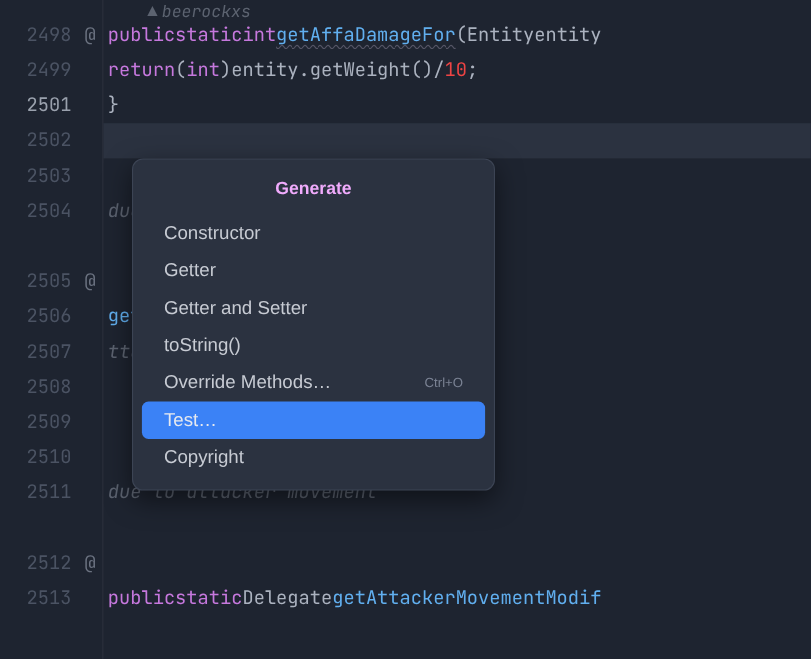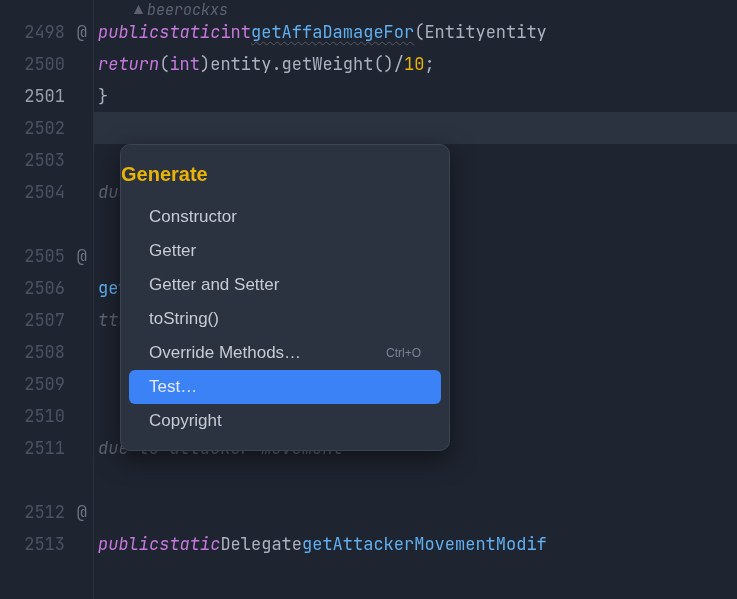--- a/index.html
+++ b/index.html
@@ -63,49 +63,50 @@
     padding-left: 4px;
   }
   .annotation {
     color: #5c6370;
     font-style: italic;
     font-size: 15px;
   }
   .annotation .icon-user {
     margin-right: 4px;
   }
-  .kw { color: #c678dd; font-style: italic; }
+  .kw { color: #c678dd; }
   .type { color: #c678dd; }
   .method { color: #61afef; }
   .method-underline { color:#61afef; text-decoration: underline wavy #556; text-decoration-thickness:1px; text-underline-offset:3px;}
   .ident { color: #abb2bf; }
   .paren { color: #abb2bf; }
-  .num { color: #eab308; }
+  .num { color: #ef4444; }
   .op { color: #abb2bf; }
   .brace { color: #abb2bf; }
   .cls { color: #abb2bf; }
   .comment { color: #5c6370; font-style: italic; }
   .entitycls { color: #abb2bf; }
 
   
   .popup {
     position: absolute;
     left: 120px;
     top: 144px;
     width: 330px;
     background: #2b3240;
     border: 1px solid #3c4454;
     border-radius: 10px;
     box-shadow: 0 8px 24px rgba(0,0,0,0.5);
     padding: 10px 0 12px 0;
     font-family: -apple-system, 'Segoe UI', 'Helvetica Neue', Arial, sans-serif;
   }
   .popup-title {
-    color: #eab308;
-    font-size: 20px;
+    text-align: center;
+    color: #f0abfc;
+    font-size: 16px;
     font-weight: 600;
     padding: 8px 0 14px 0;
   }
   .popup-item {
     padding: 7px 20px;
     color: #c7cbd3;
     font-size: 17px;
     display: flex;
     justify-content: space-between;
     align-items: center;
@@ -124,21 +125,21 @@
 </style>
 </head>
 <body>
 
 <div class="editor">
   <div class="gutter">
     <div class="first-line"></div>
 
     <div id="gutter-lines">
         <div class="line-gutter">2498<span class="gutter-mark">@</span></div>
-        <div class="line-gutter">2500</div>
+        <div class="line-gutter">2499</div>
         <div class="line-gutter current">2501</div>
         <div class="line-gutter">2502</div>
         <div class="line-gutter">2503</div>
         <div class="line-gutter">2504</div>
         <div class="line-gutter"></div>
         <div class="line-gutter">2505<span class="gutter-mark">@</span></div>
         <div class="line-gutter">2506</div>
         <div class="line-gutter">2507</div>
         <div class="line-gutter">2508</div>
         <div class="line-gutter">2509</div>

